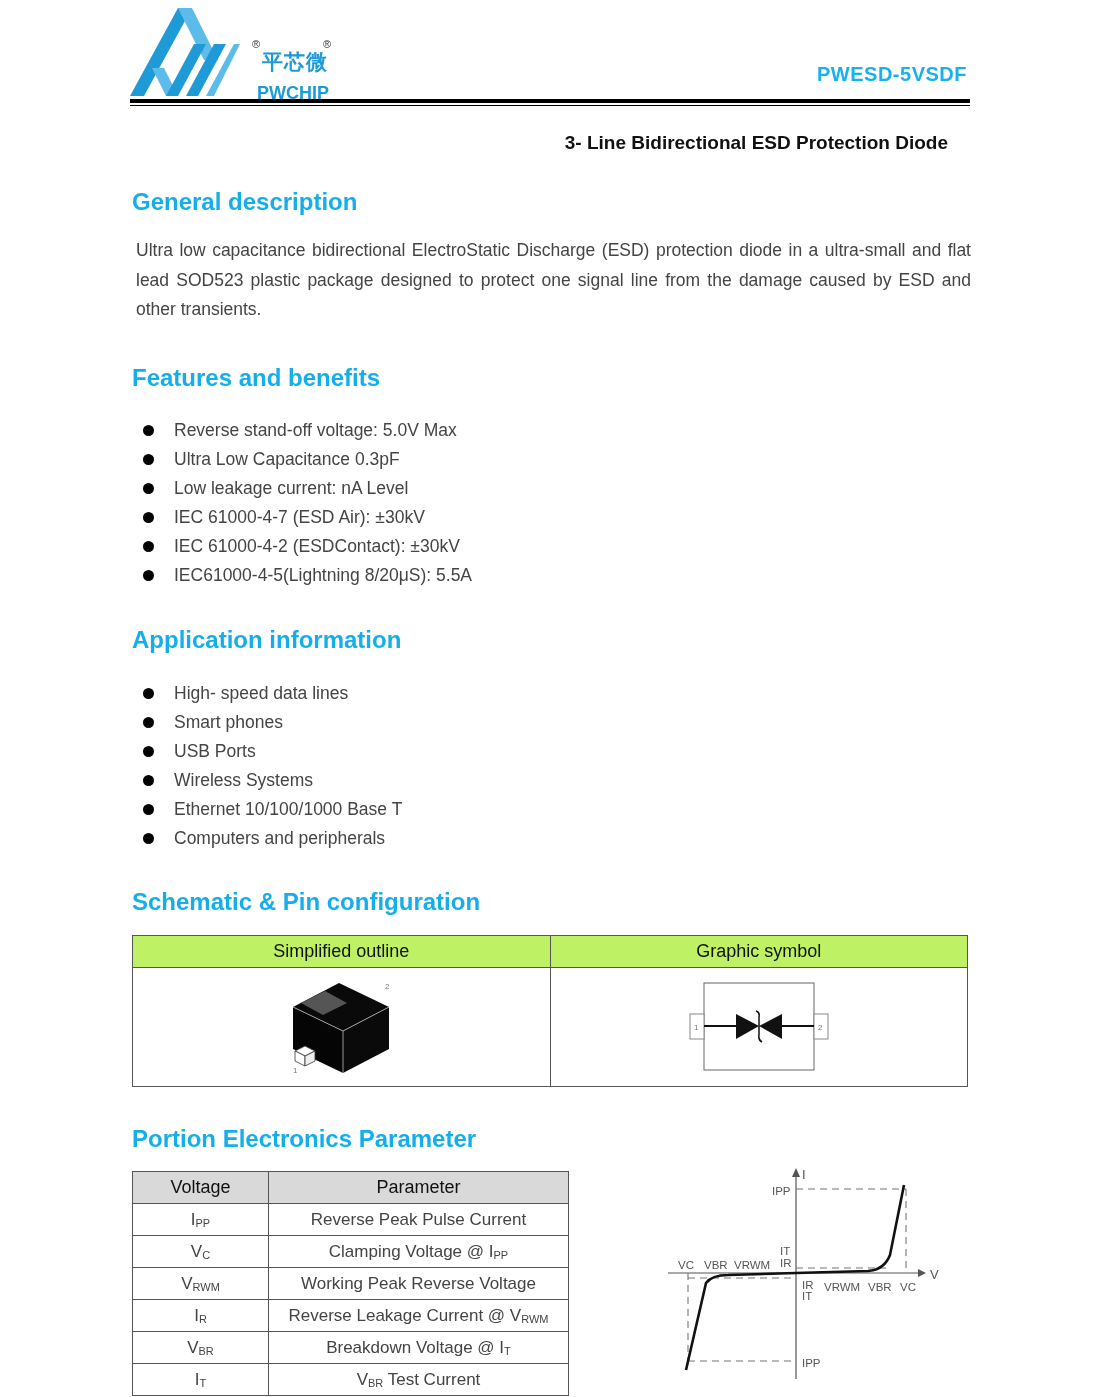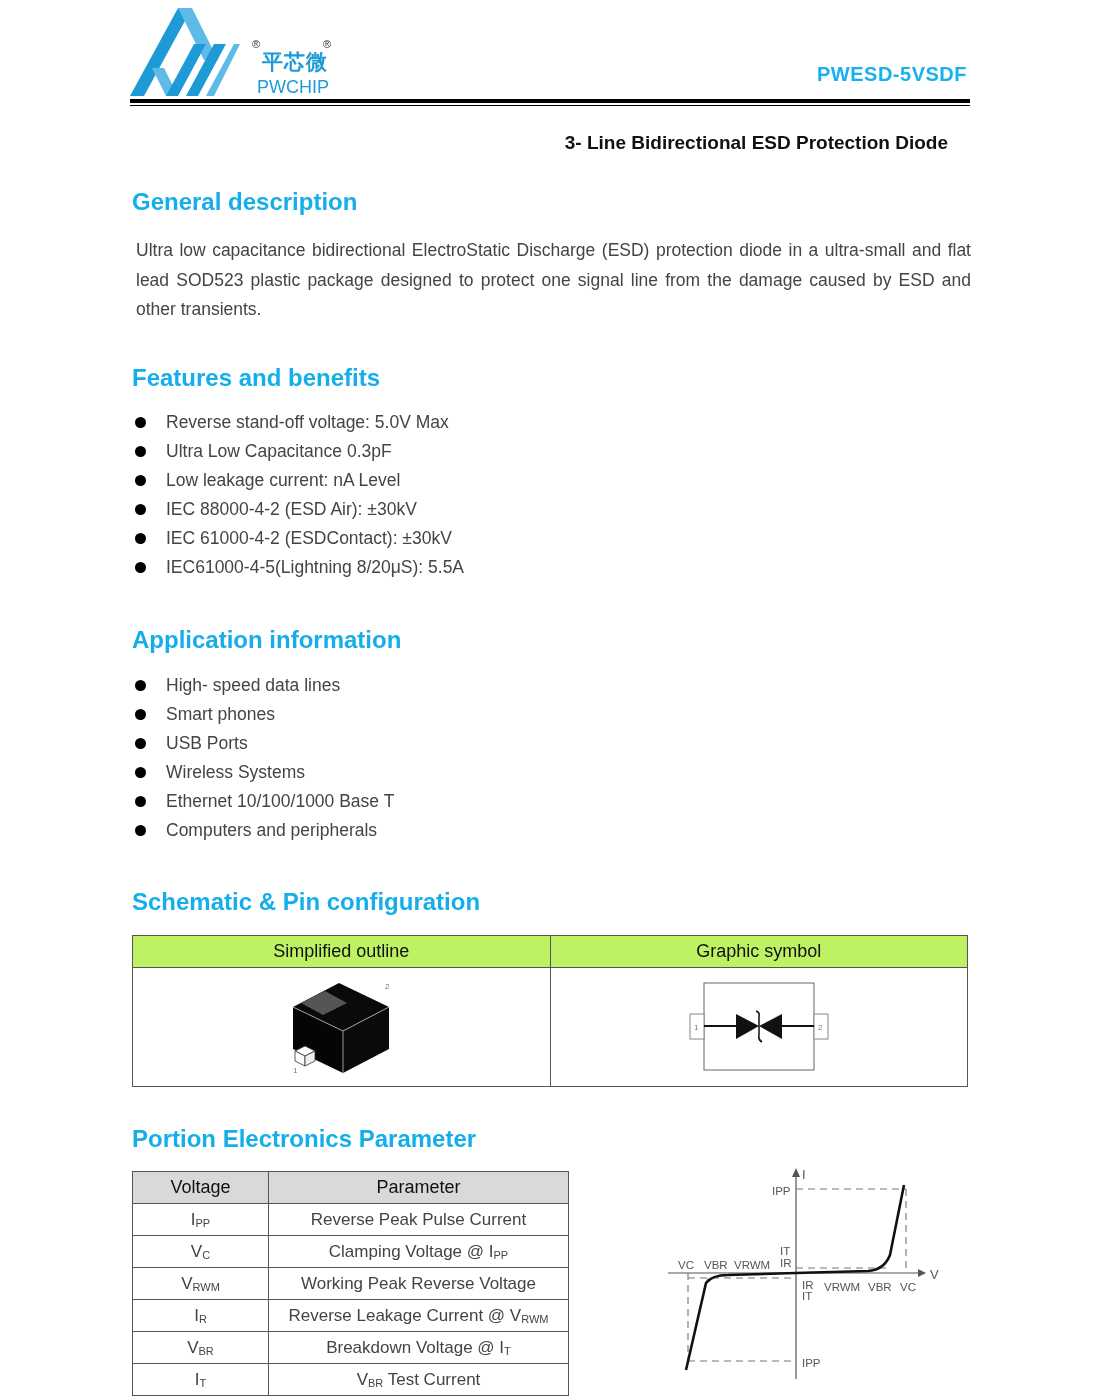--- a/index.html
+++ b/index.html
@@ -5,35 +5,35 @@
   html, body { margin: 0; padding: 0; background: #ffffff; }
   body { width: 1113px; height: 1397px; position: relative; overflow: hidden;
          font-family: "Liberation Sans", "DejaVu Sans", sans-serif; color: #333; }
 
   
   .logo { position: absolute; left: 130px; top: 8px; width: 110px; height: 90px; }
   .brand-cn { position: absolute; left: 262px; top: 48px; font-size: 21px; color: #1e9ad6;
               font-family: "DejaVu Sans", sans-serif; font-weight: bold; letter-spacing: 1px; }
   .reg1 { position: absolute; left: 252px; top: 38px; font-size: 11px; color: #333; }
   .reg2 { position: absolute; left: 323px; top: 38px; font-size: 11px; color: #333; }
-  .brand-en { position: absolute; left: 257px; top: 77px; font-size: 18px; color: #1e9ad6;
-              font-weight: normal; }
+  .brand-en { position: absolute; left: 257px; top: 83px; font-size: 18px; color: #1e9ad6;
+              font-weight: bold; }
   .part-no { position: absolute; right: 146px; top: 63px; font-size: 20px; color: #16b1ee;
              font-weight: bold; letter-spacing: 0.5px; }
   .rule-thick { position: absolute; left: 130px; top: 99px; width: 840px; height: 4px; background: #000; }
   .rule-thin { position: absolute; left: 130px; top: 105px; width: 840px; height: 1px; background: #000; }
 
   .subtitle { position: absolute; right: 165px; top: 132px; font-size: 19px; font-weight: bold; color: #111; }
 
   h2 { position: absolute; left: 132px; margin: 0; font-size: 24px; color: #14aeea; font-weight: bold; }
 
   .desc { position: absolute; left: 132px; top: 232px; width: 835px; font-size: 17.5px; line-height: 29.5px;
           color: #444; text-align: justify; text-align-last: left; }
 
-  ul.bullets { position: absolute; left: 132px; margin: 0; padding: 0; list-style: none; }
+  ul.bullets { position: absolute; left: 132px; margin: 8px; padding: 0; list-style: none; }
   ul.bullets li { height: 29px; font-size: 17.5px; color: #444; display: flex; align-items: center; }
   ul.bullets li .dot { display: inline-block; width: 11px; height: 11px; border-radius: 50%; background: #000;
                        margin-left: 3px; margin-right: 20px; }
 
   
   .schem { position: absolute; left: 132px; top: 935px; width: 836px; border-collapse: collapse; }
   .schem th { background: #bef264; height: 29px; font-size: 18px; font-weight: normal; color: #111;
               border: 1px solid #555; width: 50%; }
   .schem td { height: 116px; border: 1px solid #555; text-align: center; vertical-align: middle; }
 
@@ -80,21 +80,21 @@
   <li>
       <span class="dot"></span>
       <span>Ultra Low Capacitance 0.3pF</span>
     </li>
   <li>
       <span class="dot"></span>
       <span>Low leakage current: nA Level</span>
     </li>
   <li>
       <span class="dot"></span>
-      <span>IEC 88000-4-2 (ESD Air): ±30kV</span>
+      <span>IEC 61000-4-7 (ESD Air): ±30kV</span>
     </li>
   <li>
       <span class="dot"></span>
       <span>IEC 61000-4-2 (ESDContact): ±30kV</span>
     </li>
   <li>
       <span class="dot"></span>
       <span>IEC61000-4-5(Lightning 8/20μS): 5.5A</span>
     </li>
 </ul>

